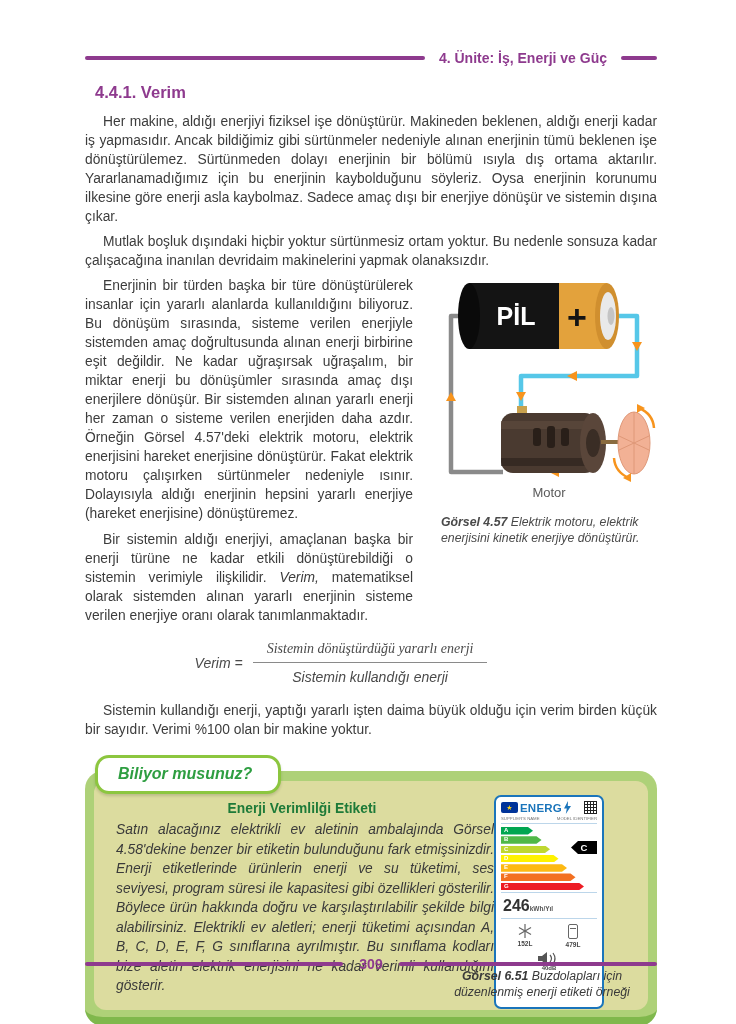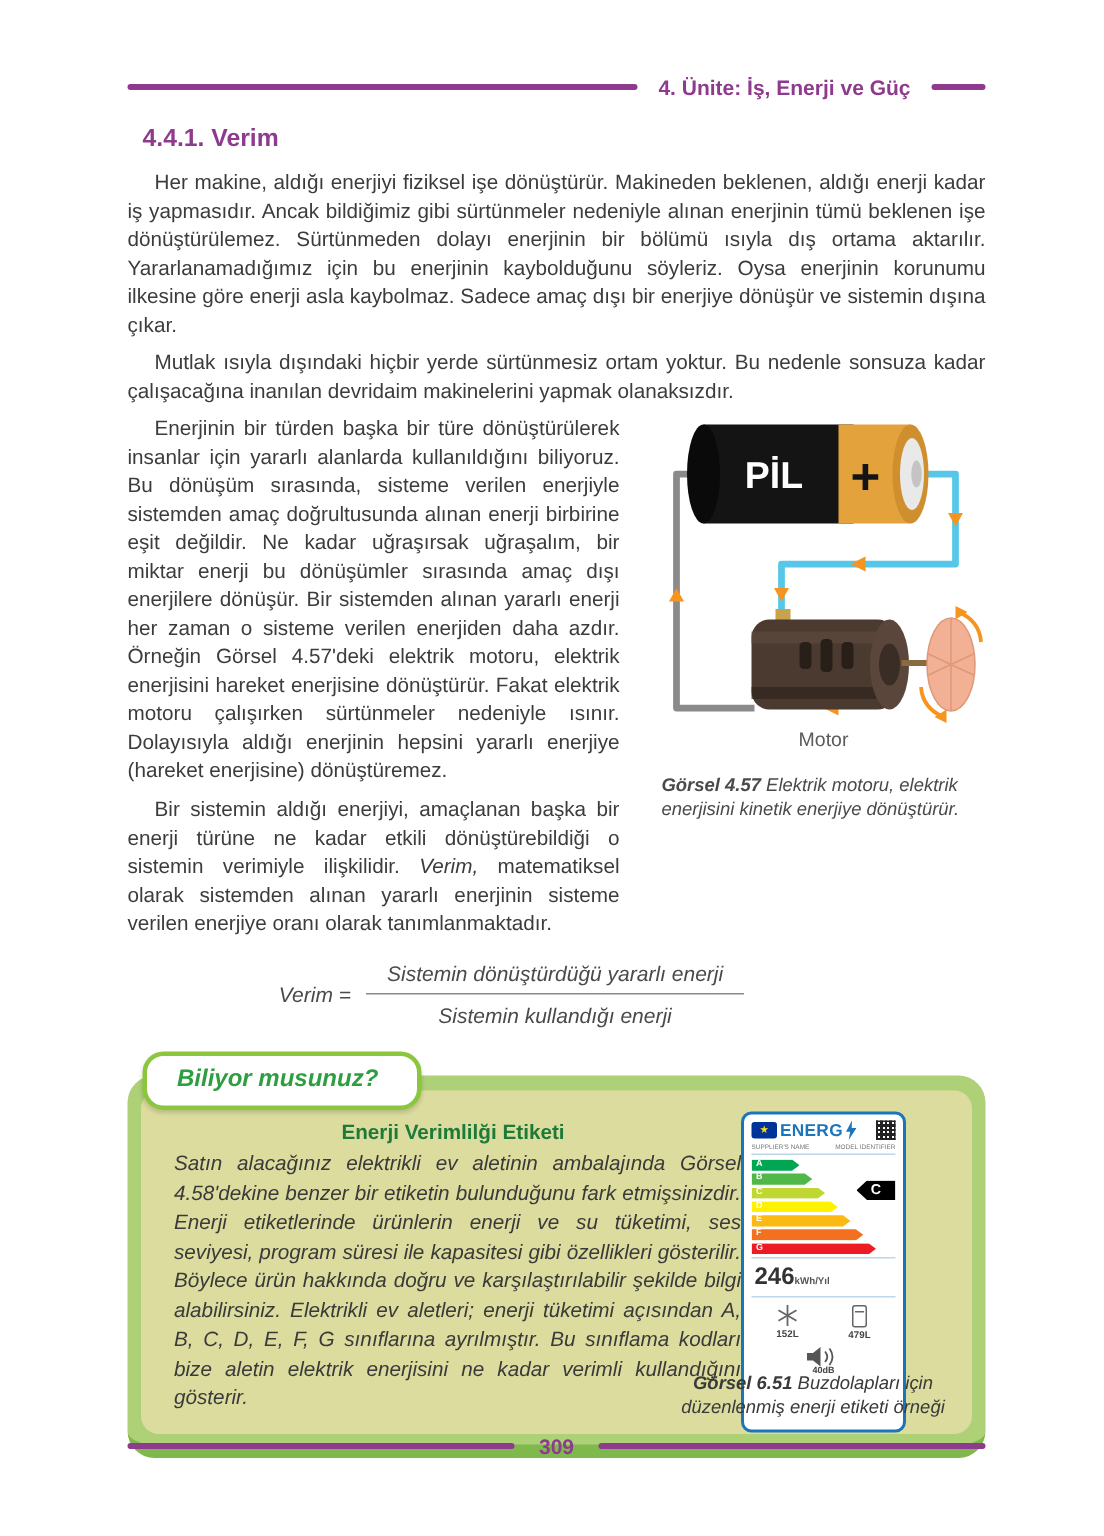--- a/index.html
+++ b/index.html
@@ -34,21 +34,21 @@
   .cols{display:flex;margin-top:6px;gap:28px;}
   .col-text{width:356px;}
   .col-fig{width:216px;flex:none;}
   .fig-caption{font-size:12.3px;line-height:16px;font-style:italic;color:var(--caption);margin-top:10px;}
   .fig-caption b{font-style:italic;}
 
   
   .formula{display:flex;justify-content:center;align-items:center;gap:10px;
            font-style:italic;font-size:14px;color:#4a4a4a;margin:16px 60px 0 0;}
   .frac{display:inline-flex;flex-direction:column;text-align:center;}
-  .frac .num{padding:0 14px 5px 14px;border-bottom:1.5px solid #8a8a8a;}
+  .frac .num{padding:0 14px 5px 14px;border-bottom:1.5px solid #8a8a8a;font-family:Liberation Serif, serif;}
   .frac .den{padding:6px 14px 0 14px;}
 
   
   .dyk-wrap{position:relative;margin-top:32px;}
   .dyk-tab{position:absolute;top:-16px;left:10px;z-index:3;background:#fff;
            border:3px solid var(--tab-border);border-radius:14px;padding:7px 26px 8px 20px;
            color:var(--tab-green);font-weight:bold;font-style:italic;font-size:16px;
            box-shadow:0 2px 3px rgba(0,0,0,.15);}
   .dyk-frame{background:var(--frame);border-radius:18px;padding:10px 9px 7px 9px;
              border-bottom:9px solid var(--frame-dark);}
@@ -108,21 +108,21 @@
 
   <div class="hdr">
     <div class="hline long"></div>
     <div class="hdr-title">4. Ünite: İş, Enerji ve Güç</div>
     <div class="hline short"></div>
   </div>
 
   <div class="sec-title">4.4.1. Verim</div>
 
   <p class="body indent">Her makine, aldığı enerjiyi fiziksel işe dönüştürür. Makineden beklenen, aldığı enerji kadar iş yapmasıdır. Ancak bildiğimiz gibi sürtünmeler nedeniyle alınan enerjinin tümü beklenen işe dönüştürülemez. Sürtünmeden dolayı enerjinin bir bölümü ısıyla dış ortama aktarılır. Yararlanamadığımız için bu enerjinin kaybolduğunu söyleriz. Oysa enerjinin korunumu ilkesine göre enerji asla kaybolmaz. Sadece amaç dışı bir enerjiye dönüşür ve sistemin dışına çıkar.</p>
-  <p class="body indent">Mutlak ısıyla dışındaki hiçbir yerde sürtünmesiz ortam yoktur. Bu nedenle sonsuza kadar çalışacağına inanılan devridaim makinelerini yapmak olanaksızdır.</p>
+  <p class="body indent">Mutlak boşluk dışındaki hiçbir yoktur sürtünmesiz ortam yoktur. Bu nedenle sonsuza kadar çalışacağına inanılan devridaim makinelerini yapmak olanaksızdır.</p>
 
   <div class="cols">
     <div class="col-text">
       <p class="body indent">Enerjinin bir türden başka bir türe dönüştürülerek insanlar için yararlı alanlarda kullanıldığını biliyoruz. Bu dönüşüm sırasında, sisteme verilen enerjiyle sistemden amaç doğrultusunda alınan enerji birbirine eşit değildir. Ne kadar uğraşırsak uğraşalım, bir miktar enerji bu dönüşümler sırasında amaç dışı enerjilere dönüşür. Bir sistemden alınan yararlı enerji her zaman o sisteme verilen enerjiden daha azdır. Örneğin Görsel 4.57'deki elektrik motoru, elektrik enerjisini hareket enerjisine dönüştürür. Fakat elektrik motoru çalışırken sürtünmeler nedeniyle ısınır. Dolayısıyla aldığı enerjinin hepsini yararlı enerjiye (hareket enerjisine) dönüştüremez.</p>
       <p class="body indent" style="margin-top:7px"><span>Bir sistemin aldığı enerjiyi, amaçlanan başka bir enerji türüne ne kadar etkili dönüştürebildiği o sistemin verimiyle ilişkilidir. </span><i>Verim,</i><span> matematiksel olarak sistemden alınan yararlı enerjinin sisteme verilen enerjiye oranı olarak tanımlanmaktadır.</span></p>
     </div>
 
     <div class="col-fig">
       <svg width="216" height="224" viewBox="0 0 216 224">
 
@@ -177,20 +177,21 @@
   </div>
 
   <div class="formula">
     <span>Verim =</span>
     <span class="frac">
       <span class="num">Sistemin dönüştürdüğü yararlı enerji</span>
       <span class="den">Sistemin kullandığı enerji</span>
     </span>
   </div>
 
+  <p class="body indent" style="margin-top:16px">Sistemin kullandığı enerji, yaptığı yararlı işten daima büyük olduğu için verim birden küçük bir sayıdır. Verimi %100 olan bir makine yoktur.</p>
 
   <div class="dyk-wrap">
     <div class="dyk-tab">Biliyor musunuz?</div>
     <div class="dyk-frame">
       <div class="dyk-inner">
         <div class="dyk-heading">Enerji Verimlilği Etiketi</div>
         <p class="dyk-body noindent">Satın alacağınız elektrikli ev aletinin ambalajında Görsel 4.58'dekine benzer bir etiketin bulunduğunu fark etmişsinizdir. Enerji etiketlerinde ürünlerin enerji ve su tüketimi, ses seviyesi, program süresi ile kapasitesi gibi özellikleri gösterilir. Böylece ürün hakkında doğru ve karşılaştırılabilir şekilde bilgi alabilirsiniz. Elektrikli ev aletleri; enerji tüketimi açısından A, B, C, D, E, F, G sınıflarına ayrılmıştır. Bu sınıflama kodları bize aletin elektrik enerjisini ne kadar verimli kullandığını gösterir.</p>
 
         <div class="elabel">
           <div class="el-head">

